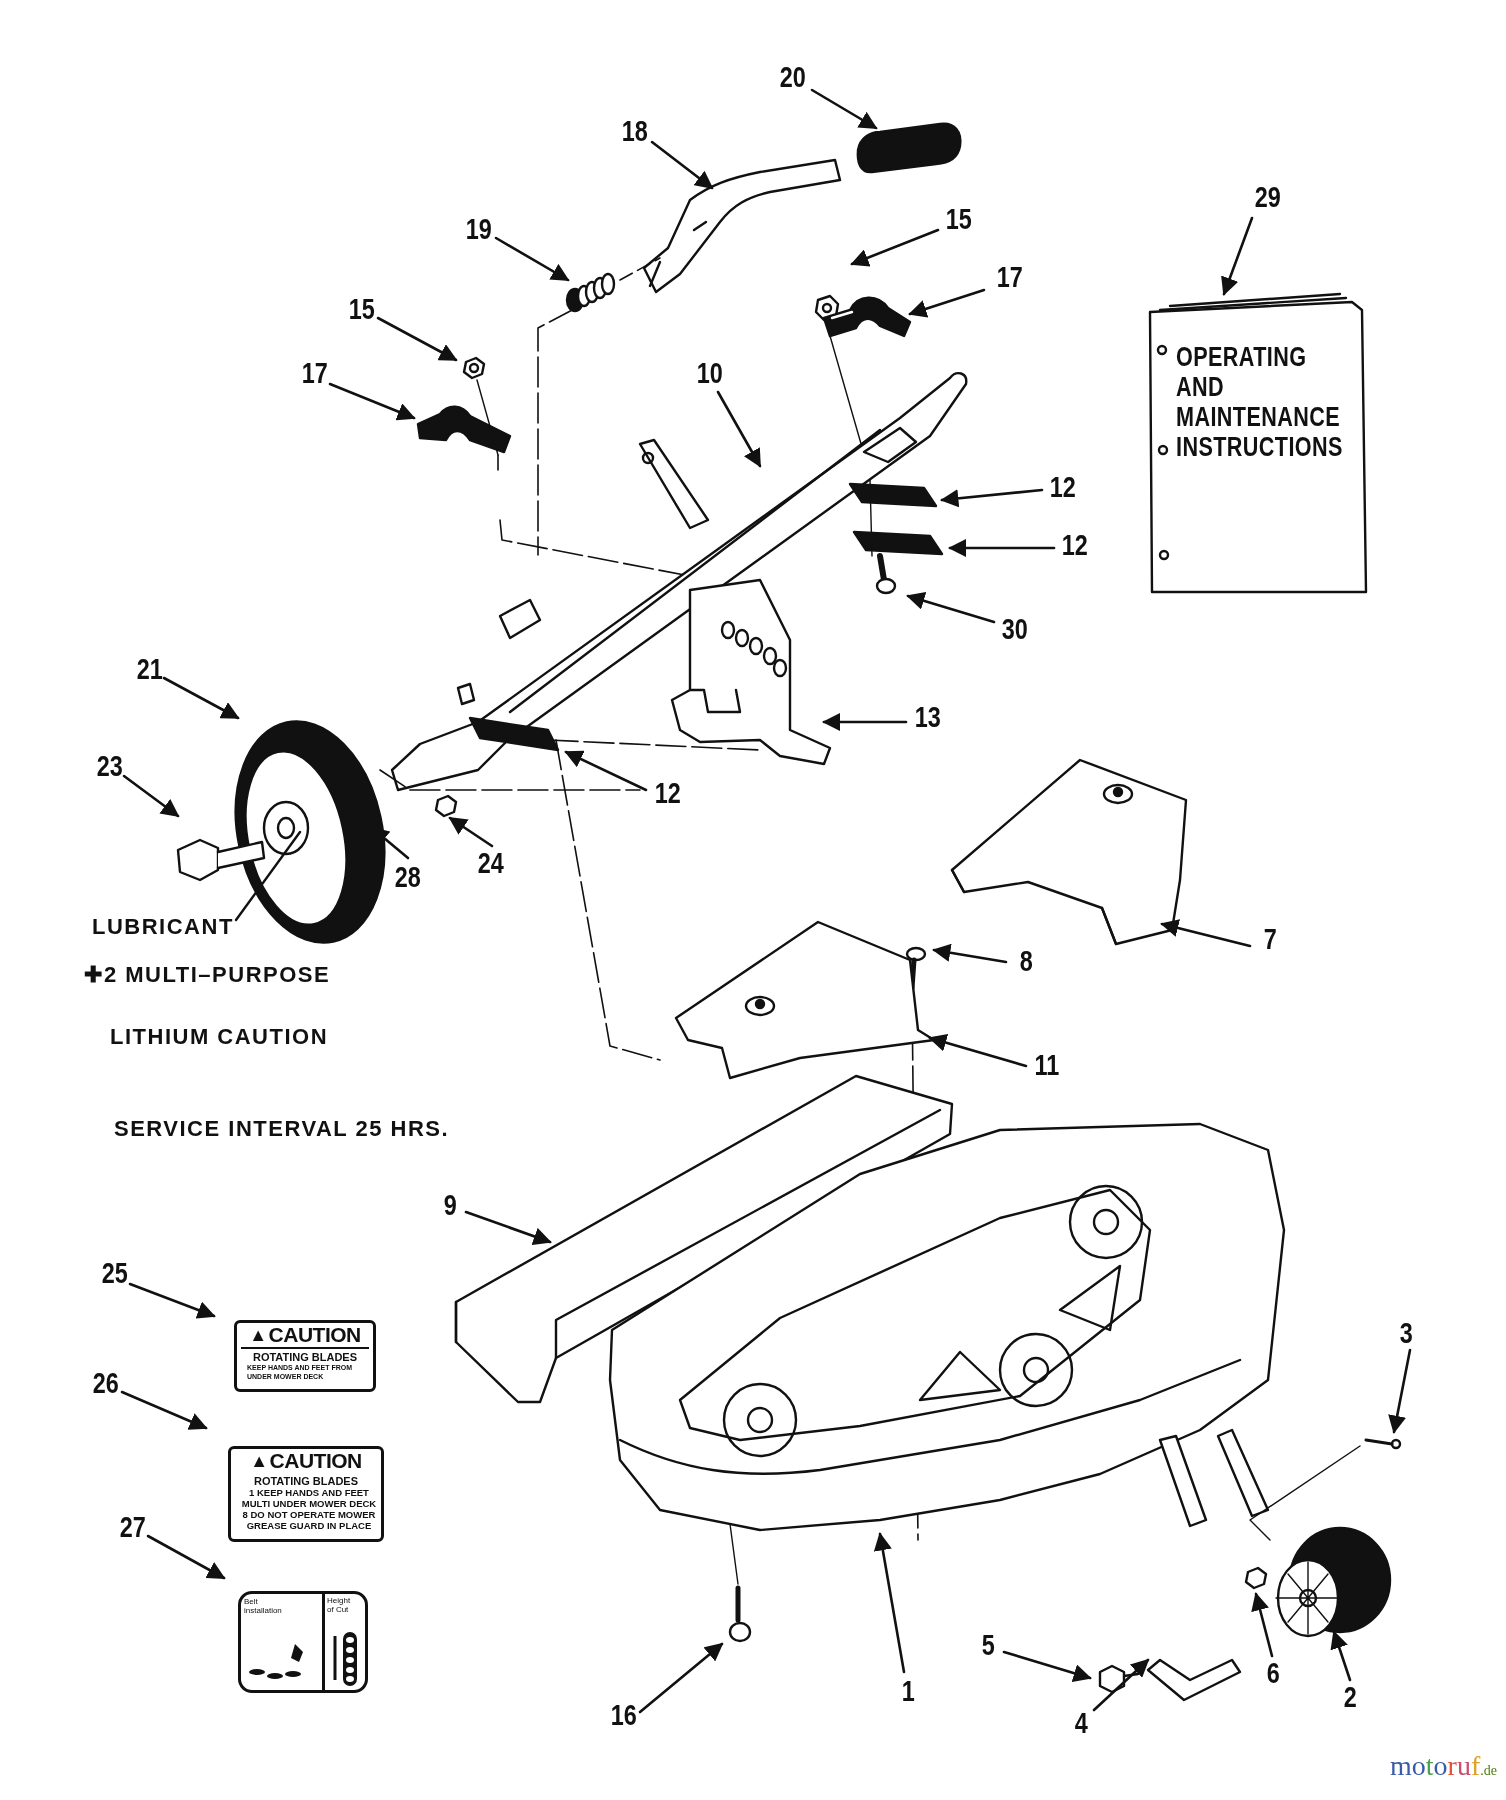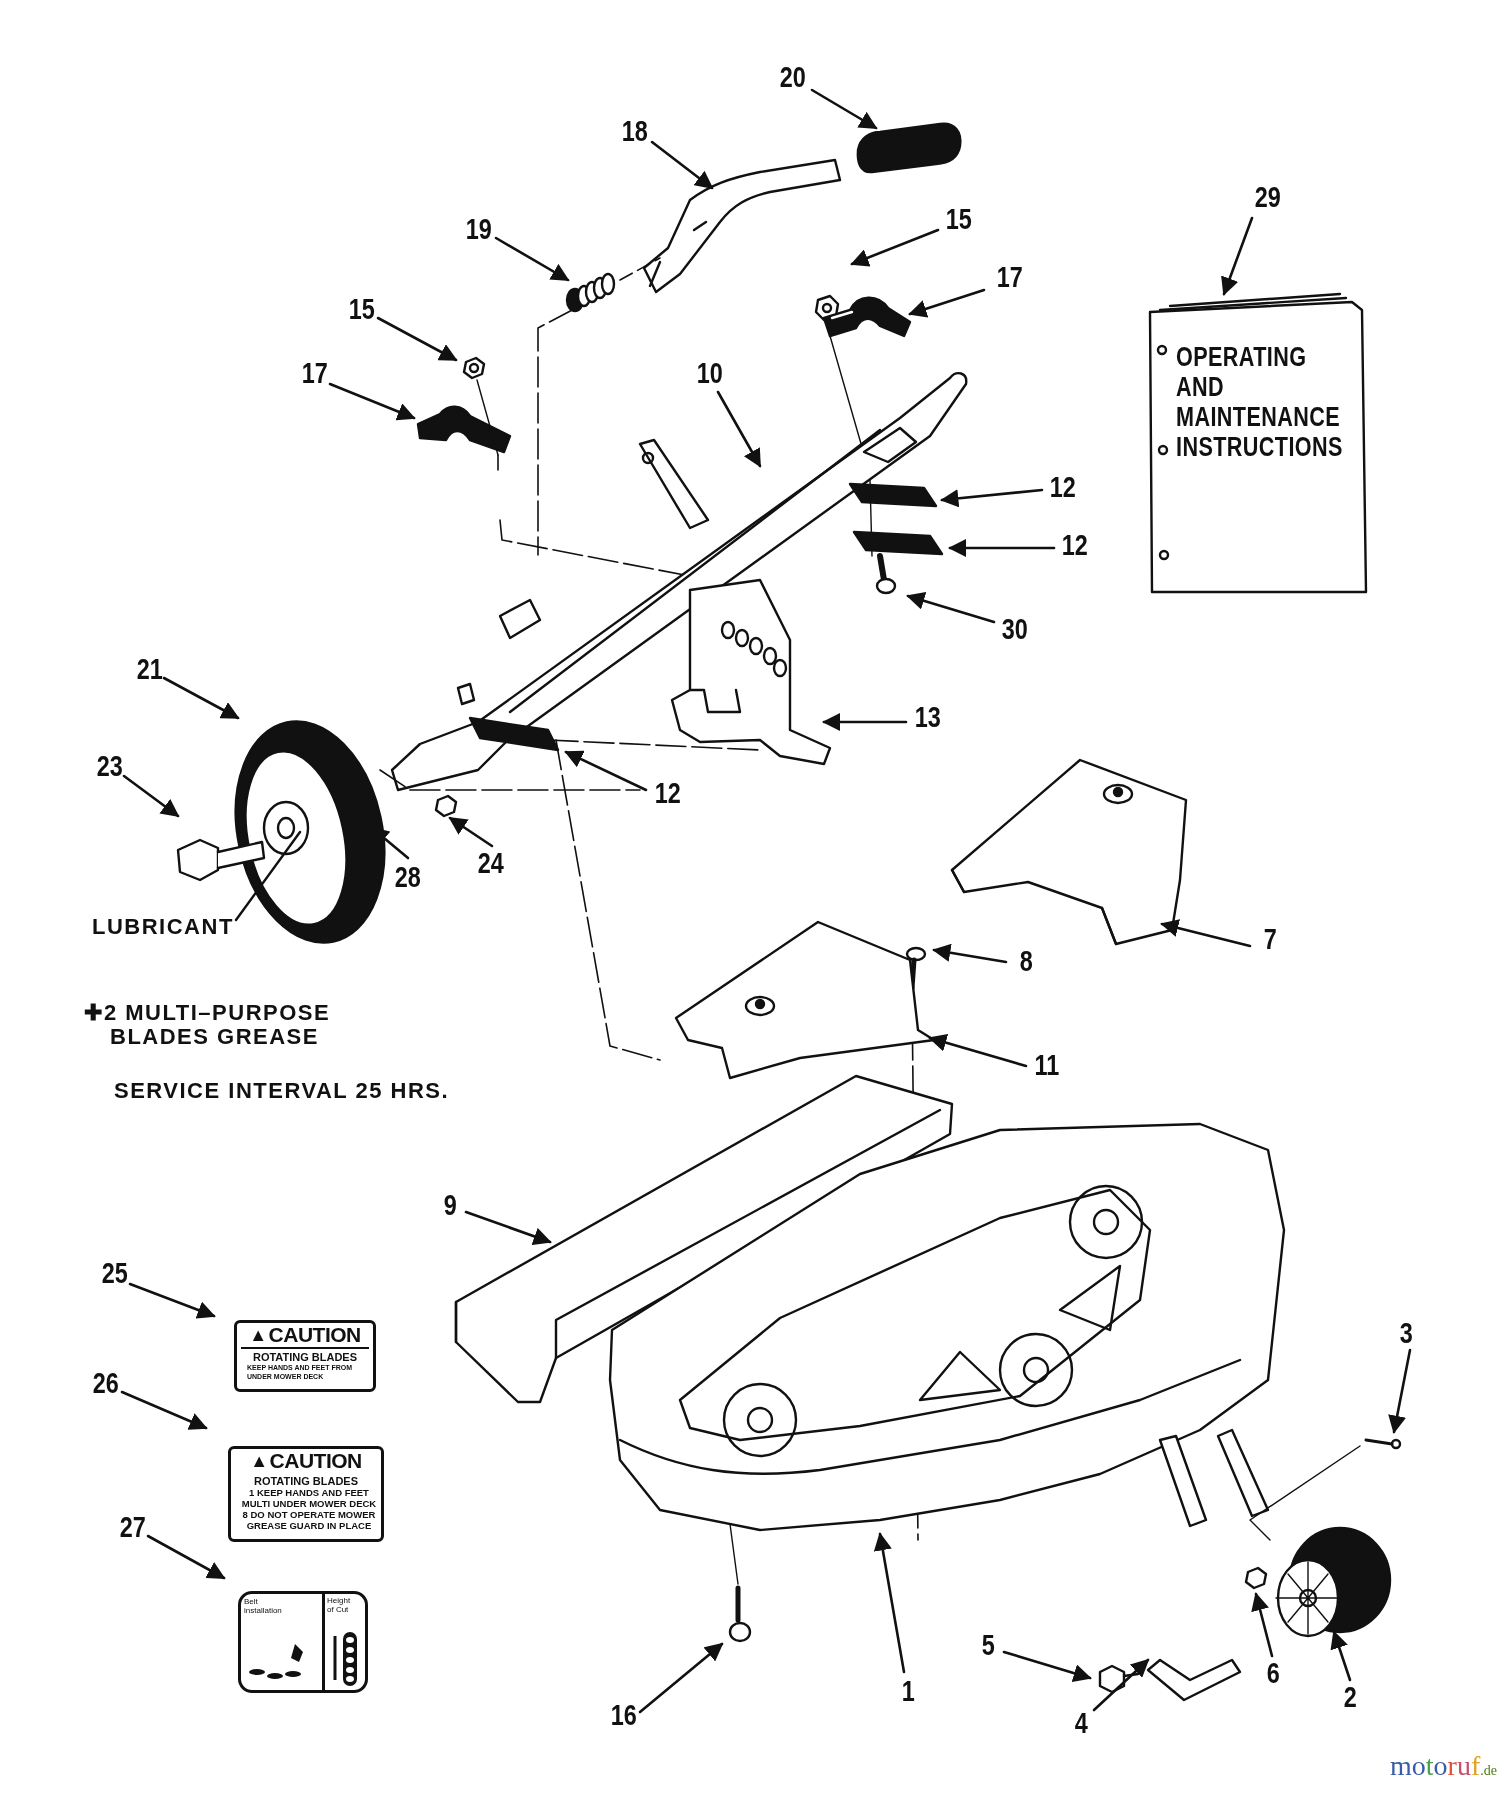--- a/index.html
+++ b/index.html
@@ -281,23 +281,23 @@
 <div class="callout" style="left:1342px;top:1682px;">2</div>
 
 <div class="manual-text">
   <div>OPERATING</div>
   <div>AND</div>
   <div>MAINTENANCE</div>
   <div>INSTRUCTIONS</div>
 </div>
 
 <div class="lube" style="left:92px;top:914px;text-align:center;">LUBRICANT</div>
-<div class="lube" style="left:84px;top:1000px;">✚2 MULTI–PURPOSE</div>
-<div class="lube" style="left:110px;top:1024px;">BLADES GREASE</div>
-<div class="lube" style="left:114px;top:1078px;">SERVICE INTERVAL 25 HRS.</div>
+<div class="lube" style="left:84px;top:962px;">✚2 MULTI–PURPOSE</div>
+<div class="lube" style="left:110px;top:1024px;">LITHIUM CAUTION</div>
+<div class="lube" style="left:114px;top:1116px;">SERVICE INTERVAL 25 HRS.</div>
 
 <div class="decal" style="left:234px;top:1320px;width:136px;height:66px;">
   <div class="cap">
       <span class="tri">▲</span>
       <span>CAUTION</span>
     </div>
   <div class="sub">ROTATING BLADES</div>
   <div class="small">KEEP HANDS AND FEET FROM</div>
   <div class="small">UNDER MOWER DECK</div>
 </div>

